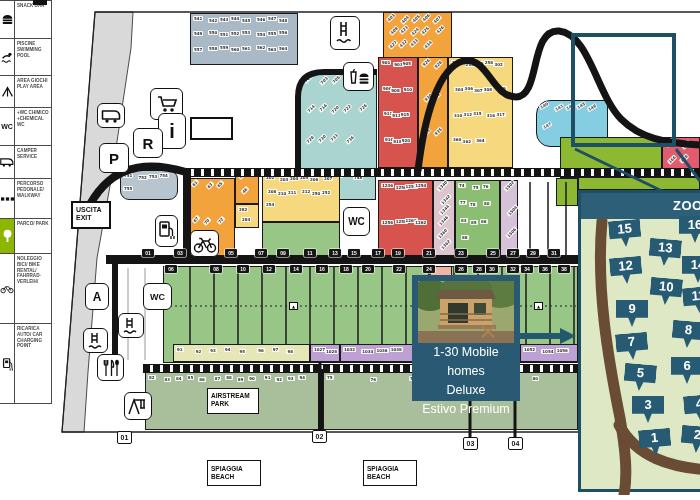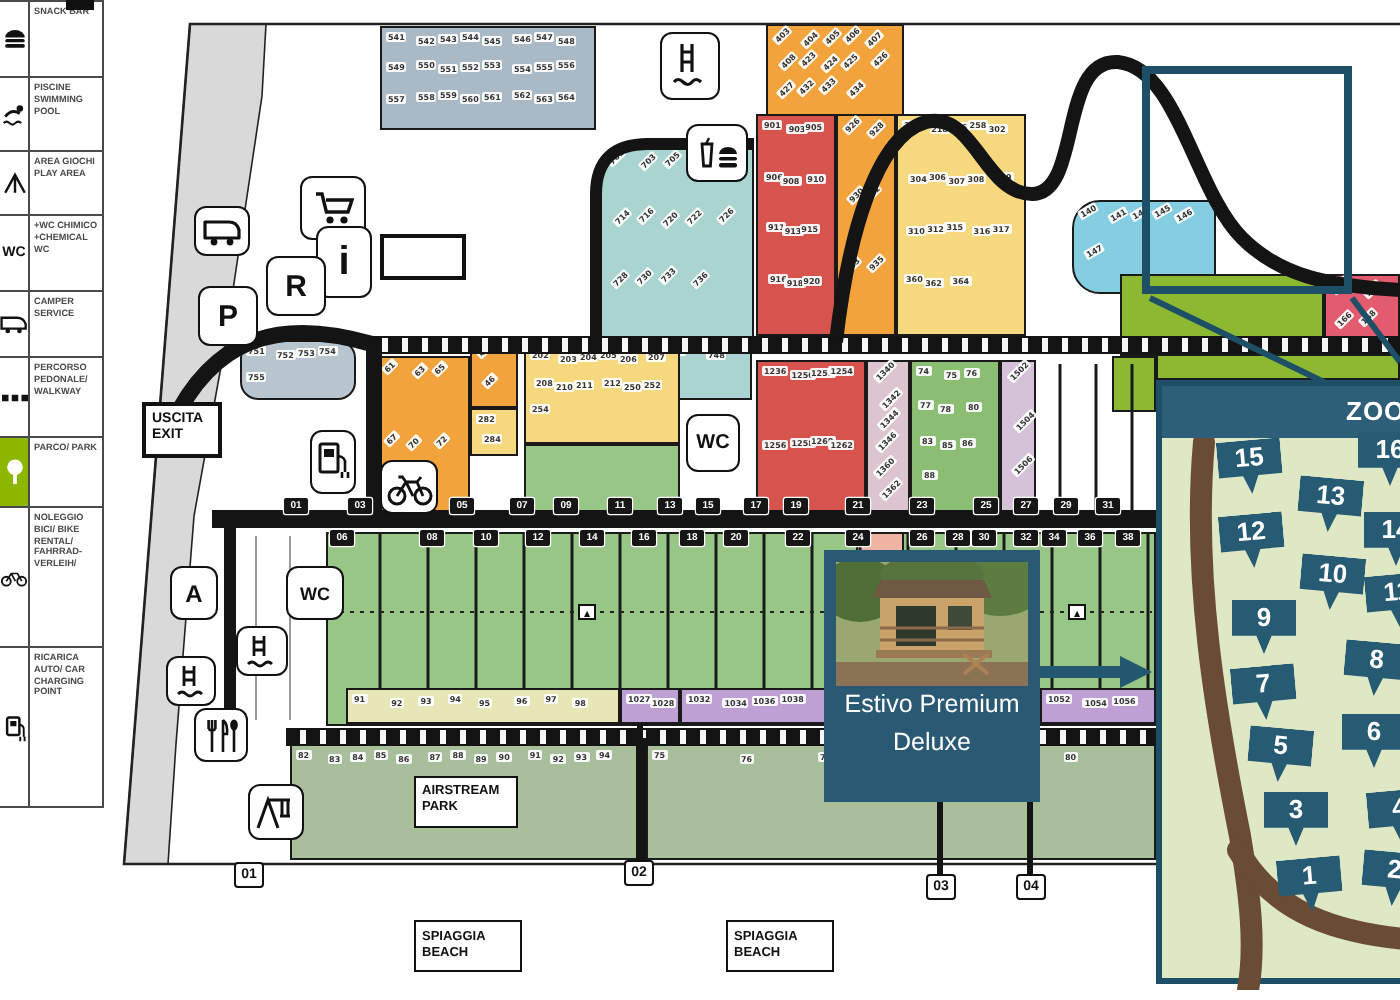--- a/index.html
+++ b/index.html
@@ -591,22 +591,23 @@
       <ellipse cx="48" cy="6" rx="26" ry="10" fill="#57743e"></ellipse>
       <rect x="0" y="50" width="96" height="12" fill="#8a7354"></rect>
       <polygon points="18,18 78,18 74,9 22,9" fill="#6e5a43"></polygon>
       <rect x="22" y="18" width="52" height="28" fill="#caa36a"></rect>
       <rect x="30" y="22" width="20" height="20" fill="#2f3a2c"></rect>
       <rect x="56" y="22" width="12" height="12" fill="#3d4a38"></rect>
       <path d="M22 33 h52 M22 39 h52" stroke="#8a6a4a" stroke-width="1.5"></path>
       <rect x="20" y="44" width="58" height="4" fill="#9a7a55"></rect>
       <path d="M64 46 l12 10 M76 46 l-12 10" stroke="#b08055" stroke-width="2"></path>
     </svg>
+    <div class="cline">1-30 Mobile homes</div>
+    <div class="cline">Deluxe</div>
     <div class="cline">Estivo Premium</div>
-    <div class="cline">Deluxe</div>
   </div>
 
   <div id="selrect"></div>
 
   <div id="markers">
       <div class="exitmark" style="left: 117px; top: 431px;">01</div>
       <div class="exitmark" style="left: 312px; top: 430px;">02</div>
       <div class="exitmark" style="left: 463px; top: 437px;">03</div>
       <div class="exitmark" style="left: 508px; top: 437px;">04</div>
     </div>

